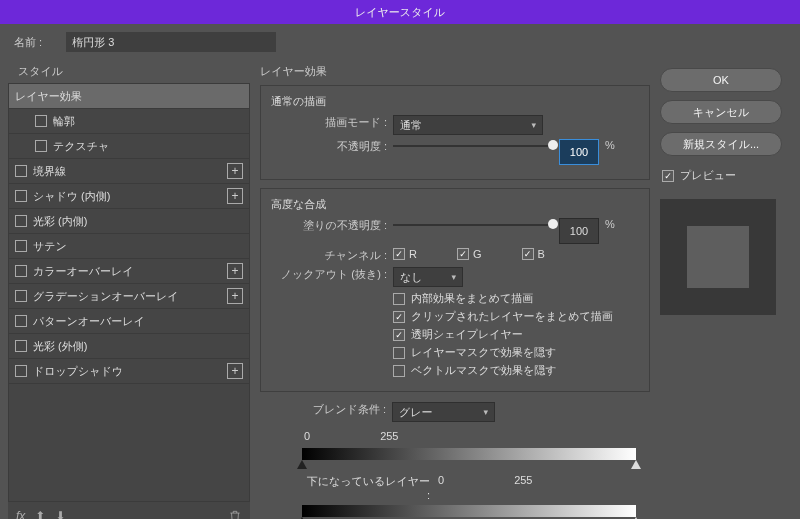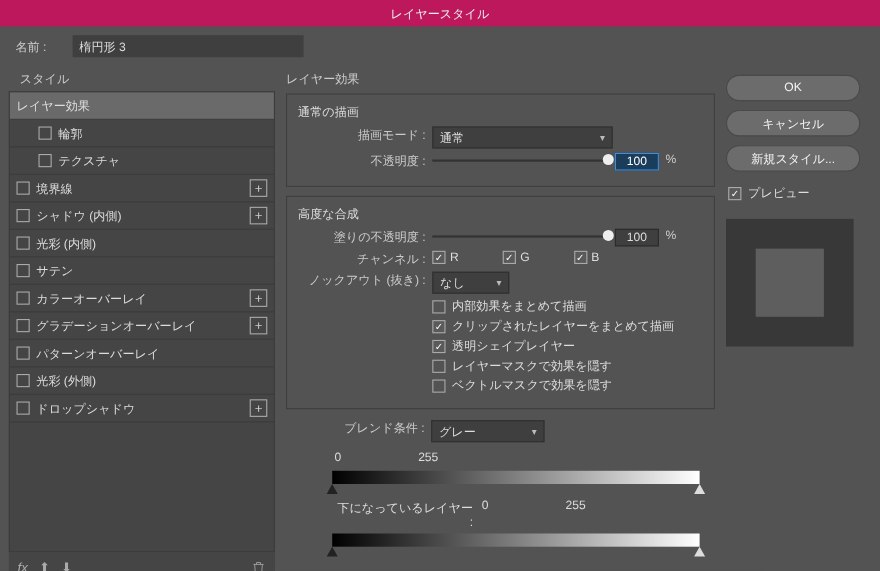--- a/index.html
+++ b/index.html
@@ -1,17 +1,17 @@
 <!DOCTYPE html>
 <html><head>
 <meta charset="utf-8">
 <style>
 *{box-sizing:border-box;margin:0;padding:0;font-family:"Helvetica Neue",Arial,sans-serif;font-size:11px;color:#ddd;-webkit-font-smoothing:antialiased}
 body{background:#535353;width:800px;height:519px;overflow:hidden}
-.titlebar{height:24px;display:flex;align-items:center;justify-content:center;background:#be185d;font-weight:500;color:#eee}
+.titlebar{height:24px;display:flex;align-items:center;justify-content:center;background:#6d28d9;font-weight:500;color:#eee}
 .content{display:flex;height:472px;padding:0 8px}
 .r-namebar{display:flex;align-items:center;gap:24px;padding:8px 14px 6px 14px}
 .r-namebar label{color:#ccc}
 .r-namebar input{width:210px;height:20px;background:#3f3f3f;border:none;color:#ddd;padding:0 6px}
 .left{width:242px;display:flex;flex-direction:column}
 .panel-title{padding:6px 8px 4px 10px;color:#ccc}
 .stylist{flex:1;background:#454545;border:1px solid #3b3b3b}
 .row{height:25px;display:flex;align-items:center;border-bottom:1px solid #3b3b3b;padding:0 6px;gap:6px;cursor:pointer}
 .row.selected{background:#6a6a6a}
 .row.indent{padding-left:26px}
@@ -25,21 +25,21 @@
 .group-title{color:#ccc;margin-bottom:2px}
 .frame{border:1px solid #3f3f3f;padding:8px 10px 10px 10px;margin-bottom:4px}
 .frame .frame-t{margin-bottom:6px;color:#ddd}
 .fr{display:flex;align-items:flex-start;gap:6px;margin-bottom:4px}
 .fr .lbl{width:116px;text-align:right;color:#ccc}
 .sel{height:20px;background:#3f3f3f;border:1px solid #2f2f2f;display:flex;align-items:center;justify-content:space-between;padding:0 6px;gap:16px}
 .sel .chev{font-size:9px;color:#bbb}
 .slide{position:relative;height:14px;flex:none}
 .slide .track{position:absolute;top:6px;left:0;right:0;height:2px;background:#333}
 .slide .thumb{position:absolute;top:1px;width:10px;height:10px;background:#eee;border-radius:50%;transform:translateX(-50%)}
-.numin{width:40px;height:16px;background:#3f3f3f;border:1px solid #2b2b2b;color:#ddd;text-align:center}
+.numin{width:40px;height:26px;background:#3f3f3f;border:1px solid #2b2b2b;color:#ddd;text-align:center}
 .numin.sel{border:1px solid #3a8edb;background:#1b3d5c;color:#fff}
 .unit{color:#ccc}
 .chanrow .ch{display:flex;align-items:center;gap:4px}
 .cbm{width:12px;height:12px;border:1px solid #aaa;display:flex;align-items:center;justify-content:center}
 .cbm.on{background:#5a5a5a}
 .cbm.on::after{content:"✓";font-size:9px;color:#fff}
 .optlist{margin-left:122px}
 .optlist .opt{display:flex;align-items:center;gap:6px;margin-bottom:3px}
 .blendlabel{width:126px;text-align:right;color:#ccc}
 .bar{position:relative;height:12px;background:linear-gradient(to right,#000,#fff);margin:2px 0 14px 0}
@@ -136,21 +136,21 @@
     </div>
   </div>
 
   <div class="mid">
     <div class="group-title">レイヤー効果</div>
 
     <div class="frame">
       <div class="frame-t">通常の描画</div>
       <div class="fr">
         <div class="lbl">描画モード :</div>
-        <div class="sel" style="width:164px">
+        <div class="sel" style="width:150px">
             <span>通常</span>
             <span class="chev">▾</span>
           </div>
       </div>
       <div class="fr">
         <div class="lbl">不透明度 :</div>
         <div class="slide" style="width:160px">
             <div class="track"></div>
             <div class="thumb" style="left:100%"></div>
           </div>

